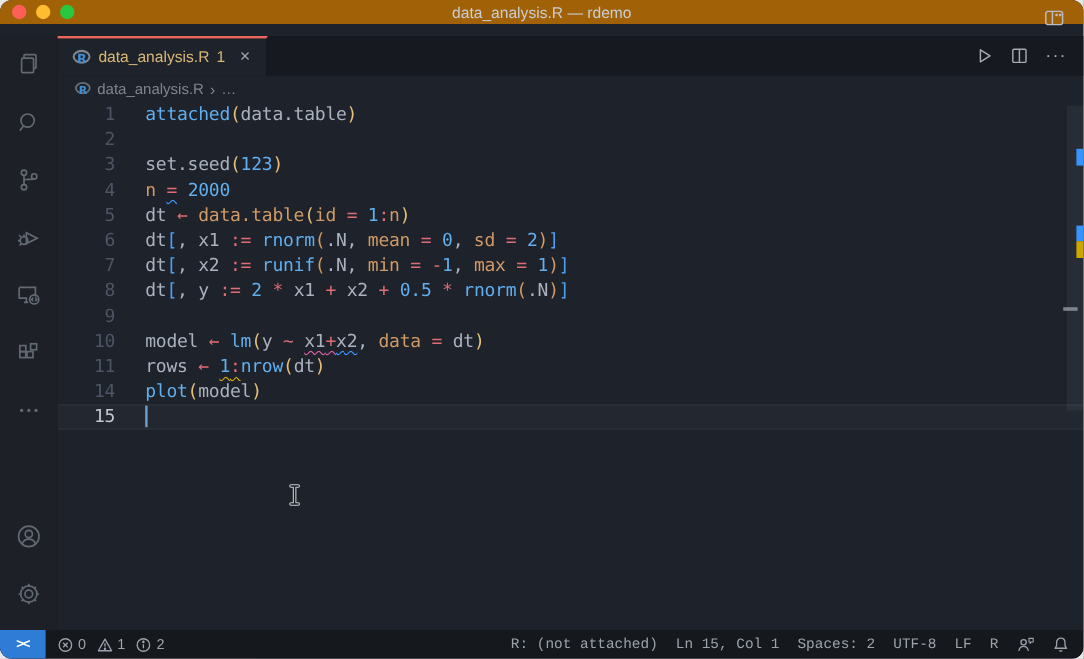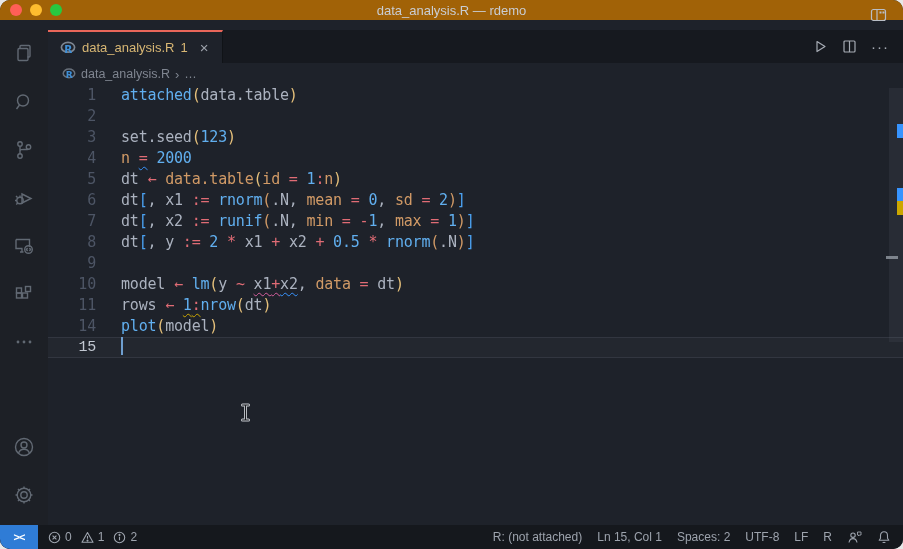--- a/index.html
+++ b/index.html
@@ -22,40 +22,40 @@
   .tab-label{font-size:13px;color:#d8b774;}
   .tab-badge{font-size:13px;color:#d8b774;}
   .tab-close{font-size:15px;color:#9da2ab;margin-left:6px;cursor:pointer;}
   .tab-actions{margin-left:auto;display:flex;align-items:center;gap:14px;padding-right:14px;color:#a6abb4;}
   .more-dots{font-size:15px;letter-spacing:1px;color:#a6abb4;line-height:10px;}
   .breadcrumbs{position:absolute;top:33px;left:0;right:0;height:22px;display:flex;align-items:center;gap:5px;padding-left:14px;font-size:12.5px;color:#7f8590;}
   .crumb-sep{color:#7f8590;font-size:13px;}
   
   .code{position:absolute;top:55px;left:0;right:0;bottom:0;font-family:"DejaVu Sans Mono","Liberation Mono",monospace;font-size:15px;line-height:21px;letter-spacing:-0.2px;cursor:text;}
   .code-line{display:flex;height:21px;white-space:pre;}
-  .code-line.current{background:rgba(255,255,255,0.025);box-shadow:inset 0 1px 0 rgba(140,150,170,.14), inset 0 -1px 0 rgba(140,150,170,.14);font-family:Liberation Mono, monospace;}
+  .code-line.current{background:rgba(255,255,255,0.025);box-shadow:inset 0 1px 0 rgba(140,150,170,.14), inset 0 -1px 0 rgba(140,150,170,.14);}
   .gutter{width:48px;flex:none;text-align:right;color:#4d5565;padding-right:1px;}
   .code-line.current .gutter{color:#c2c8d2;}
   .line-text{padding-left:24px;}
   .tk-w{color:#abb2bf;} .tk-b{color:#61afef;} .tk-o{color:#d19a66;}
   .tk-r{color:#e06c75;} .tk-y{color:#e5c07b;} .tk-bb{color:#4ba1f0;}
   .sq-info{text-decoration:underline;text-decoration-style:wavy;text-decoration-color:#3794ff;text-decoration-thickness:1px;text-underline-offset:3px;}
   .sq-warn{text-decoration:underline;text-decoration-style:wavy;text-decoration-color:#cca700;text-decoration-thickness:1px;text-underline-offset:3px;}
   .sq-pink{text-decoration:underline;text-decoration-style:wavy;text-decoration-color:#d75f9e;text-decoration-thickness:1px;text-underline-offset:3px;}
   .caret{display:inline-block;width:2px;height:18px;background:#6e9ecf;vertical-align:middle;margin-top:-2px;}
   
   .scroll-slider{position:absolute;right:0;top:58px;width:14px;height:254px;background:rgba(110,118,129,0.13);}
   .ov-mark{position:absolute;right:0;width:6px;}
   .cursor-dash{position:absolute;right:5px;width:12px;height:3px;background:#9ba1ab;opacity:.75;}
   
   .statusbar{position:absolute;left:0;right:0;bottom:0;height:24px;background:#15181d;display:flex;align-items:center;font-size:12px;color:#9da3ad;}
   .remote{width:38px;height:24px;background:#2f7cd6;color:#fff;display:flex;align-items:center;justify-content:center;font-size:11px;font-weight:bold;letter-spacing:-1px;}
   .problems{display:flex;align-items:center;gap:4px;margin-left:10px;}
   .problems .cnt{margin-right:5px;}
-  .sb-right{margin-left:auto;display:flex;align-items:center;gap:15px;padding-right:12px;}
+  .sb-right{margin-left:auto;display:flex;align-items:center;gap:15px;padding-right:12px;font-family:Liberation Mono, monospace;}
   .sb-item{white-space:nowrap;cursor:pointer;}
   
   .mouse{position:absolute;left:239px;top:403px;pointer-events:none;}
   svg{display:block;}
 </style>
 </head>
 <body>
 
 <div class="window">
 

